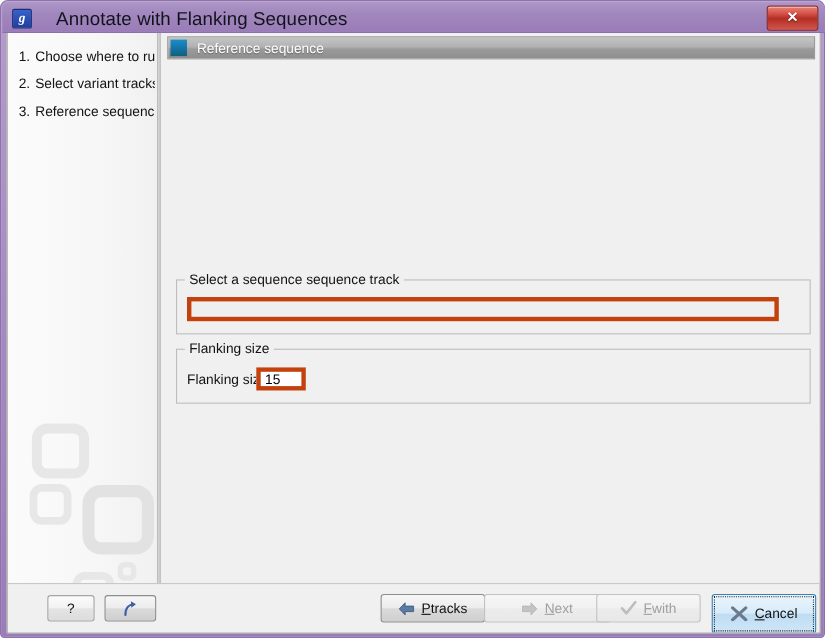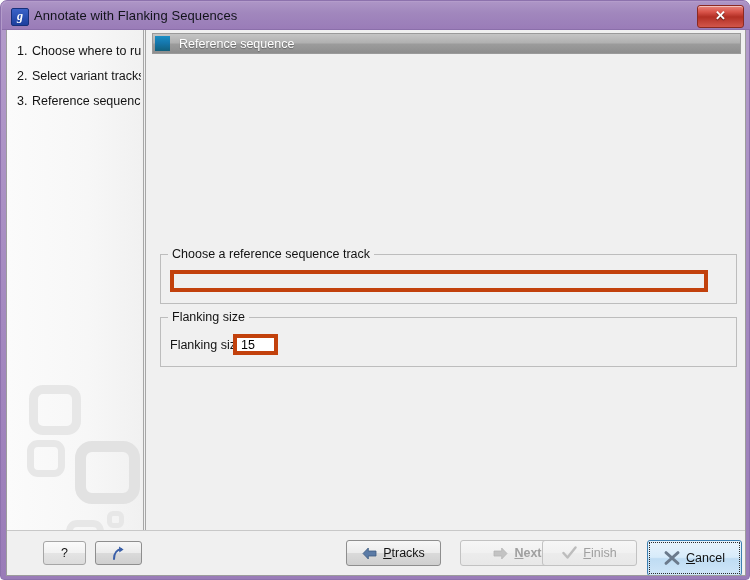--- a/index.html
+++ b/index.html
@@ -48,22 +48,22 @@
     color: #ffffff;
     font-family: "Liberation Serif", serif;
     font-weight: bold;
     font-size: 12px;
     font-style: italic;
     line-height: 15px;
     text-align: center;
   }
   #title-text {
     position: absolute;
-    left: 32px; top: 6px;
-    font-size: 13px;
+    left: 49px; top: 6px;
+    font-size: 17px;
     color: #11131a;
     letter-spacing: .1px;
     white-space: nowrap;
   }
   #close-button {
     position: absolute;
     right: 6px; top: 3px;
     width: 45px; height: 21px;
     border-radius: 3px;
     border: 1px solid #8a2a22;
@@ -282,21 +282,21 @@
     </div>
 
     <div id="main">
 
       <div id="panel-header">
         <div id="panel-header-icon"></div>
         <div id="panel-header-title">Reference sequence</div>
       </div>
 
       <div class="groupbox" style="left:11px; top:224px; width:577px; height:50px;">
-        <div class="group-title">Choose a reference sequence track</div>
+        <div class="group-title">Select a sequence sequence track</div>
       </div>
 
       <input class="textfield" type="text" value="" style="left: 21px; top: 240px; width: 538px; height: 22px;" placeholder="">
 
       <div class="groupbox" style="left:11px; top:287px; width:577px; height:50px;">
         <div class="group-title">Flanking size</div>
       </div>
 
       <div class="field-label" style="left:21px; top:308px;">Flanking size</div>
 
@@ -317,32 +317,32 @@
         </svg>
       </div>
 
       <div class="btn strong" style="left:339px; top:9px; width:95px; height:26px;">
         <svg width="15" height="13" viewBox="0 0 15 13">
           <path d="M6.3 1 L6.3 4 L14 4 L14 9 L6.3 9 L6.3 12 L1 6.5 Z" fill="#5b7ba6" stroke="#3c5a80" stroke-width=".8" stroke-linejoin="round"></path>
         </svg>
         <span class="lbl"><span class="mn">P</span><span>tracks</span></span>
       </div>
 
-      <div class="btn disabled" style="left:453px; top:9px; width:115px; height:26px;font-weight:bold;">
+      <div class="btn disabled" style="left:433px; top:9px; width:115px; height:26px;">
         <svg width="15" height="13" viewBox="0 0 15 13">
           <path d="M8.7 1 L8.7 4 L1 4 L1 9 L8.7 9 L8.7 12 L14 6.5 Z" fill="#c3c3c3" stroke="#b5b5b5" stroke-width=".8" stroke-linejoin="round"></path>
         </svg>
         <span class="lbl"><span class="mn">N</span><span>ext</span></span>
       </div>
 
       <div class="btn disabled" style="left:535px; top:9px; width:95px; height:26px;">
         <svg width="15" height="14" viewBox="0 0 15 14">
           <path d="M1.5 7 L5.5 11.5 L13.5 1.5" fill="none" stroke="#bdbdbd" stroke-width="2.4" stroke-linecap="round" stroke-linejoin="round"></path>
         </svg>
-        <span class="lbl"><span class="mn">F</span><span>inish</span></span>
+        <span class="lbl"><span class="mn">F</span><span>with</span></span>
       </div>
 
       <div class="btn focused" style="left:640px; top:9px; width:95px; height:36px;">
         <span class="focusring"></span>
         <svg width="16" height="14" viewBox="0 0 16 14">
           <path d="M2 1.6 L14 12.4 M14 1.6 L2 12.4" stroke="#6b7a8c" stroke-width="2.8" stroke-linecap="round"></path>
         </svg>
         <span class="lbl"><span class="mn">C</span><span>ancel</span></span>
       </div>
 

